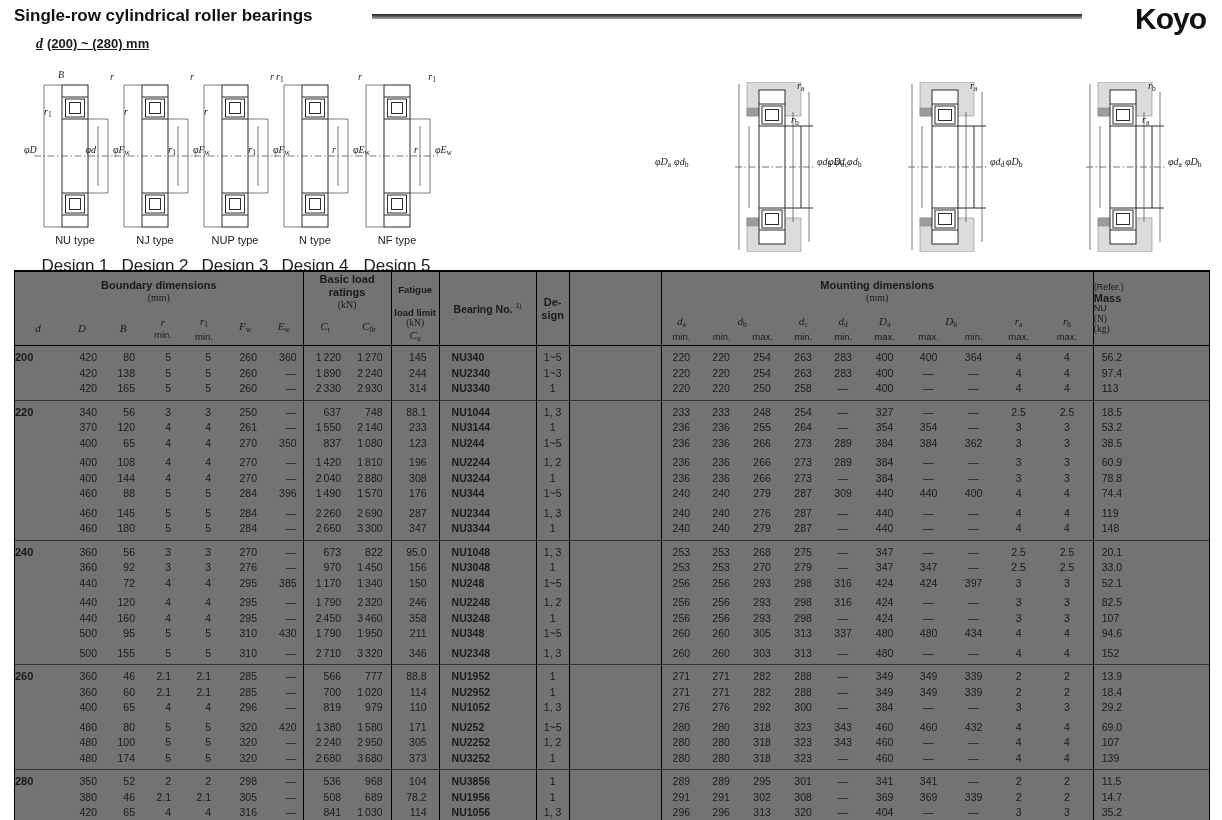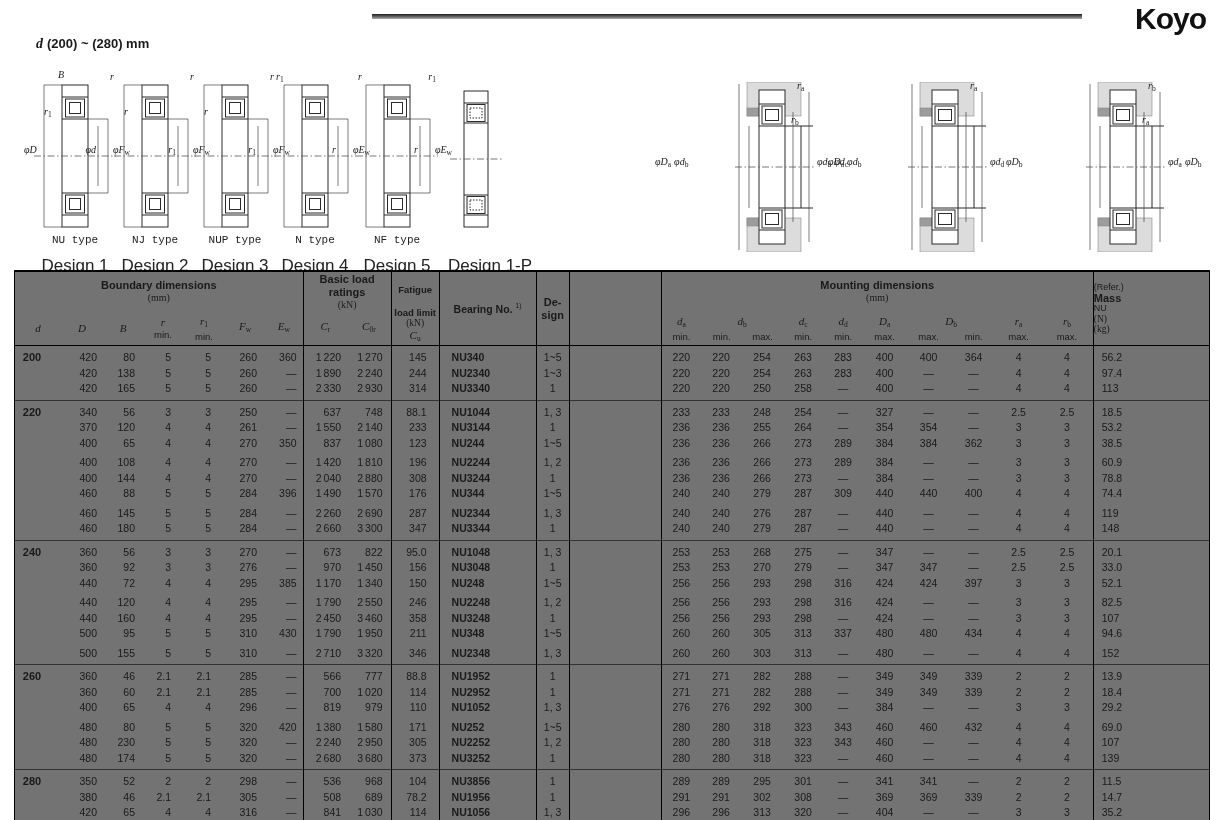--- a/index.html
+++ b/index.html
@@ -5,30 +5,30 @@
   html,body{margin:0;padding:0;background:#fff;}
   body{width:1222px;height:820px;position:relative;overflow:hidden;
        font-family:"Liberation Sans",sans-serif;color:#1a1a1a;}
   
   .pagehead{position:absolute;left:0;top:0;width:1222px;height:66px;}
   .ptitle{position:absolute;left:14px;top:6px;font-size:17px;font-weight:700;color:#111;}
   .prule{position:absolute;left:372px;top:14px;width:710px;height:5px;
          background:linear-gradient(to bottom,#1c1c1c,#a9a9a9);}
   .brand{position:absolute;right:16px;top:2px;font-size:30px;font-weight:800;
          letter-spacing:-1px;color:#111;}
-  .psub{position:absolute;left:36px;top:36px;font-size:13px;font-weight:700;}
+  .psub{position:absolute;left:36px;top:36px;font-size:13px;font-weight:700;text-decoration:underline;}
   .psub i{font-family:"Liberation Serif",serif;font-size:14px;margin-right:4px;font-weight:600;}
   
   .figband{position:absolute;left:0;top:68px;width:1222px;height:200px;}
   .tfig,.pfig,.mfig{position:absolute;top:14px;}
   .tfig{width:86px;height:190px;}
   .pfig{width:56px;height:190px;}
   .mfig{width:160px;height:172px;}
   .tfig svg,.pfig svg{display:block;}
-  .cap1{position:absolute;top:152px;width:100%;text-align:center;font-size:11px;color:#222;white-space:nowrap;font-family:Liberation Mono, monospace;}
+  .cap1{position:absolute;top:152px;width:100%;text-align:center;font-size:11px;color:#222;white-space:nowrap;}
   .cap2{position:absolute;top:174px;width:100%;text-align:center;font-size:17px;color:#222;white-space:nowrap;}
   .dlab{position:absolute;font-size:10px;white-space:nowrap;}
   .sym{font-family:"Liberation Serif",serif;font-style:italic;}
   .sym sub{font-size:7.5px;vertical-align:-2px;font-style:normal;}
   .pos-top{top:-13px;left:26px}.pos-tr{top:-11px;right:4px}.pos-tl{top:-11px;left:4px}
   .pos-lu{top:24px;left:12px}.pos-left{top:62px;left:-8px}
   .pos-ri{top:62px;right:22px}.pos-right{top:62px;right:-12px}
   .mfig svg{position:absolute;left:40px;top:0;}
   .mlab-left{position:absolute;left:-40px;top:74px;font-size:10px;white-space:nowrap;}
   .mlab-right{position:absolute;left:122px;top:74px;font-size:10px;white-space:nowrap;}
@@ -58,39 +58,40 @@
   .masshead div{text-align:left;line-height:10.5px;}
   .mh-s{font-size:9px;}
   .mh-b{font-size:11px;font-weight:700;}
   .mh-r{font-family:"Liberation Serif",serif;font-size:9.5px;}
   tbody td{line-height:15.5px;}
   tr.sp td{height:4px;line-height:4px;}
   tr.gtop td{border-top:1px solid #333;}
   tr.gfirst td{padding-top:4px;}
   tr.glast td{padding-bottom:3px;}
   .bl{border-left:1px solid #000;}
-  .c0{text-align:center;padding-right:12px;font-weight:700;font-size:11px;}
+  .c0{text-align:left;padding-right:12px;font-weight:700;font-size:11px;}
   .c1{text-align:right;padding-right:6px;}
   .c2{text-align:right;padding-right:8px;}
   .c3{text-align:right;padding-right:12px;}
   .c4{text-align:right;padding-right:14px;}
   .c5{text-align:right;padding-right:8px;}
   .c6{text-align:right;padding-right:6px;}
   .c7{text-align:right;padding-right:6px;}
   .c8{text-align:right;padding-right:8px;}
   .c9{text-align:right;padding-right:12px;}
   .c10{text-align:left;padding-left:12px;font-weight:700;}
   .c11{text-align:center;}
   .c13,.c14,.c15,.c16,.c17,.c18,.c19,.c20,.c21,.c22{text-align:center;}
   .c23{text-align:left;padding-left:8px;}
 </style>
 </head>
 <body>
 
 <div class="pagehead">
+  <div class="ptitle">Single-row cylindrical roller bearings</div>
   <div class="prule"></div>
   <div class="brand">Koyo</div>
   <div class="psub"><i>d</i><b>(200) ~ (280) mm</b></div>
 </div>
 
 <div class="figband">
     <div class="tfig" style="left: 32px;">
     <svg width="86" height="148" viewBox="0 0 86 148">
       <g stroke="#2b2b2b" fill="none" stroke-width="1">
         <rect x="30" y="3" width="26" height="142"></rect>
@@ -239,37 +240,20 @@
         <line x1="66" y1="44" x2="66" y2="104"></line>
       </g>
     </svg>
     <span class="cap1">NF type</span>
     <span class="cap2">Design 5</span>
   <span class="dlab pos-tl"><i class="sym">r</i></span>
       <span class="dlab pos-tr"><i class="sym">r<sub>1</sub></i></span>
       <span class="dlab pos-ri"><i class="sym">r</i></span>
       <span class="dlab pos-right"><i class="sym">φE<sub>w</sub></i></span>
     </div>
-    <div class="pfig" style="left: 448px;">
-    <svg width="56" height="148" viewBox="0 0 56 148" style="margin-top:6px">
-      <g stroke="#2b2b2b" fill="none" stroke-width="1">
-        <rect x="16" y="3" width="24" height="136"></rect>
-        <line x1="16" y1="15" x2="40" y2="15"></line>
-          <line x1="16" y1="35" x2="40" y2="35"></line>
-        <line x1="16" y1="107" x2="40" y2="107"></line>
-          <line x1="16" y1="127" x2="40" y2="127"></line>
-        <rect x="19" y="16.5" width="18" height="17"></rect>
-        <rect x="22" y="20" width="12" height="10" stroke-dasharray="1.5 1.5"></rect>
-        <rect x="19" y="108.5" width="18" height="17"></rect>
-        <rect x="22" y="112" width="12" height="10" stroke-dasharray="1.5 1.5"></rect>
-      </g>
-      <line x1="2" y1="71" x2="54" y2="71" stroke="#555" stroke-width="0.8" stroke-dasharray="7 2.5 1.5 2.5"></line>
-    </svg>
-    <span class="cap2">Design 1-P</span>
-  </div>
     <div class="mfig" style="left: 695px;">
     <svg width="80" height="170" viewBox="0 0 80 170">
       <g stroke="#8a8a8a" stroke-width="0.6">
         <rect x="12" y="0" width="54" height="34" fill="#dcdcdc"></rect>
         <rect x="12" y="136" width="54" height="34" fill="#dcdcdc"></rect>
         <rect x="12" y="26" width="14" height="8" fill="#9c9c9c"></rect>
         <rect x="12" y="136" width="14" height="8" fill="#9c9c9c"></rect>
       </g>
       <g stroke="#2b2b2b" fill="#fff" stroke-width="1">
         <rect x="24" y="8" width="26" height="154"></rect>
@@ -965,21 +949,21 @@
         </tr>
         <tr>
           <td class="c0"></td>
           <td class="c1">440</td>
           <td class="c2">120</td>
           <td class="c3">4</td>
           <td class="c4">4</td>
           <td class="c5">295</td>
           <td class="c6">—</td>
           <td class="c7 bl">1 790</td>
-          <td class="c8">2 550</td>
+          <td class="c8">2 320</td>
           <td class="c9 bl">246</td>
           <td class="c10 bl">NU2248</td>
           <td class="c11 bl">1, 2</td>
           <td class="c12 bl"></td>
           <td class="c13 bl">256</td>
           <td class="c14">256</td>
           <td class="c15">293</td>
           <td class="c16">298</td>
           <td class="c17">316</td>
           <td class="c18">424</td>
@@ -1219,21 +1203,21 @@
           <td class="c18">460</td>
           <td class="c19">460</td>
           <td class="c20">432</td>
           <td class="c21">4</td>
           <td class="c22">4</td>
           <td class="c23 bl">69.0</td>
         </tr>
         <tr>
           <td class="c0"></td>
           <td class="c1">480</td>
-          <td class="c2">230</td>
+          <td class="c2">100</td>
           <td class="c3">5</td>
           <td class="c4">5</td>
           <td class="c5">320</td>
           <td class="c6">—</td>
           <td class="c7 bl">2 240</td>
           <td class="c8">2 950</td>
           <td class="c9 bl">305</td>
           <td class="c10 bl">NU2252</td>
           <td class="c11 bl">1, 2</td>
           <td class="c12 bl"></td>

